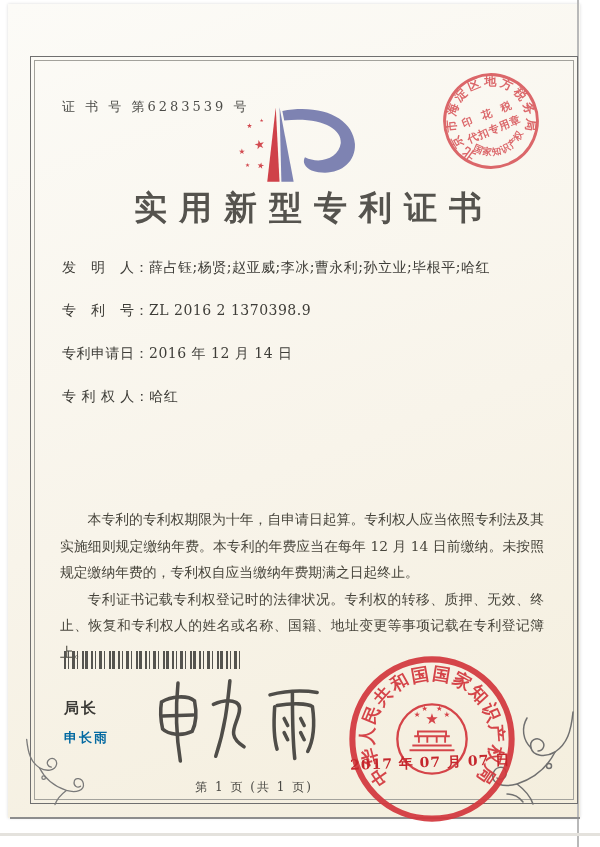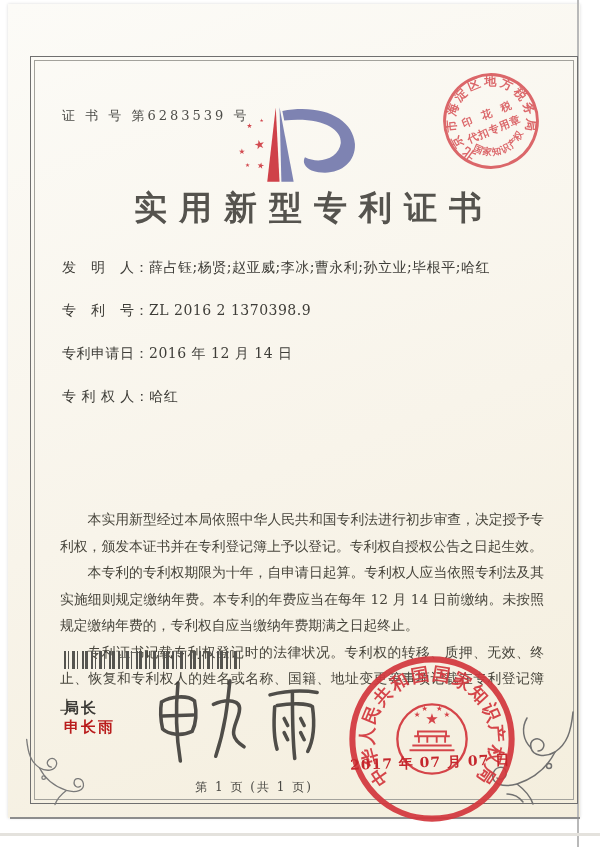--- a/index.html
+++ b/index.html
@@ -17,21 +17,21 @@
   .scan-line-right{left:577px;top:0;width:2px;height:847px;background:#b9b9b9;}
   .scan-line-bottom{left:10px;top:817px;width:570px;height:2px;background:#8d8d8d;}
   .scan-band-bottom{left:0;top:833px;width:600px;height:3px;background:#e4e2dd;}
   
   .frame{
     left:30px;top:56px;width:546px;height:746px;
     border:1.6px solid #6f6f6f;z-index:1;
   }
   .frame-inner{position:absolute;left:3px;top:3px;right:3px;bottom:3px;border:1px solid #a3a29c;}
   .cert-no{
-    left:62px;top:107px;font-size:13px;color:#4c4c48;letter-spacing:3px;z-index:3;
+    left:62px;top:98px;font-size:13px;color:#4c4c48;letter-spacing:3px;z-index:3;
   }
   .title{
     left:8px;top:186px;width:600px;text-align:center;
     font-size:33px;font-weight:bold;color:#55534e;letter-spacing:12px;text-indent:12px;z-index:3;
   }
   .fields{left:62px;top:259px;width:490px;z-index:3;}
   .field{font-size:14px;color:#3e3d38;margin-bottom:23px;height:20px;letter-spacing:.5px;}
   .field .lbl{color:#3e3d38;}
   .field .val{color:#3e3d38;}
   .bodytext{
@@ -44,21 +44,21 @@
     background:repeating-linear-gradient(90deg,
       #55544f 0 2px,transparent 2px 4px,
       #55544f 4px 5px,transparent 5px 8px,
       #55544f 8px 11px,transparent 11px 13px,
       #55544f 13px 14px,transparent 14px 18px,
       #55544f 18px 20px,transparent 20px 21px,
       #55544f 21px 24px,transparent 24px 27px);
   }
   .sig-block{left:64px;top:699px;z-index:4;}
   .sig-title{font-size:15px;color:#3c3b37;font-weight:bold;letter-spacing:2px;}
-  .sig-name{font-size:15px;color:#b91c1c;font-weight:bold;letter-spacing:2px;}
+  .sig-name{font-size:13px;color:#0369a1;font-weight:bold;letter-spacing:2px;margin-top:11px;}
   .sig-script{left:148px;top:676px;z-index:4;}
   .logo{left:222px;top:100px;z-index:3;}
   .seal-tax{left:430px;top:60px;z-index:5;transform:rotate(-22deg);opacity:.82;}
   .seal-main{left:343px;top:650px;z-index:5;opacity:.93;}
   .seal-date{
     left:350px;top:754px;z-index:6;color:#c5262c;font-weight:bold;
     font-size:14px;letter-spacing:1px;transform:rotate(-2deg);
   }
   .footer{
     left:0;top:779px;width:508px;text-align:center;z-index:3;
@@ -143,21 +143,20 @@
   </div>
   <div class="field">
     <span class="lbl">专利申请日：</span><span class="val">2016 年 12 月 14 日</span>
   </div>
   <div class="field">
     <span class="lbl">专 利 权 人：</span><span class="val">哈红</span>
   </div>
 </div>
 
 <div class="abs bodytext">
-  <p>本实用新型经过本局依照中华人民共和国专利法进行初步审查，决定授予专利权，颁发本证书并在专利登记簿上予以登记。专利权自授权公告之日起生效。</p>
   <p>本专利的专利权期限为十年，自申请日起算。专利权人应当依照专利法及其实施细则规定缴纳年费。本专利的年费应当在每年 12 月 14 日前缴纳。未按照规定缴纳年费的，专利权自应当缴纳年费期满之日起终止。</p>
   <p>专利证书记载专利权登记时的法律状况。专利权的转移、质押、无效、终止、恢复和专利权人的姓名或名称、国籍、地址变更等事项记载在专利登记簿上。</p>
 </div>
 
 <div class="abs barcode"></div>
 
 <div class="abs sig-block">
   <div class="sig-title">局长</div>
   <div class="sig-name">申长雨</div>
 </div>

